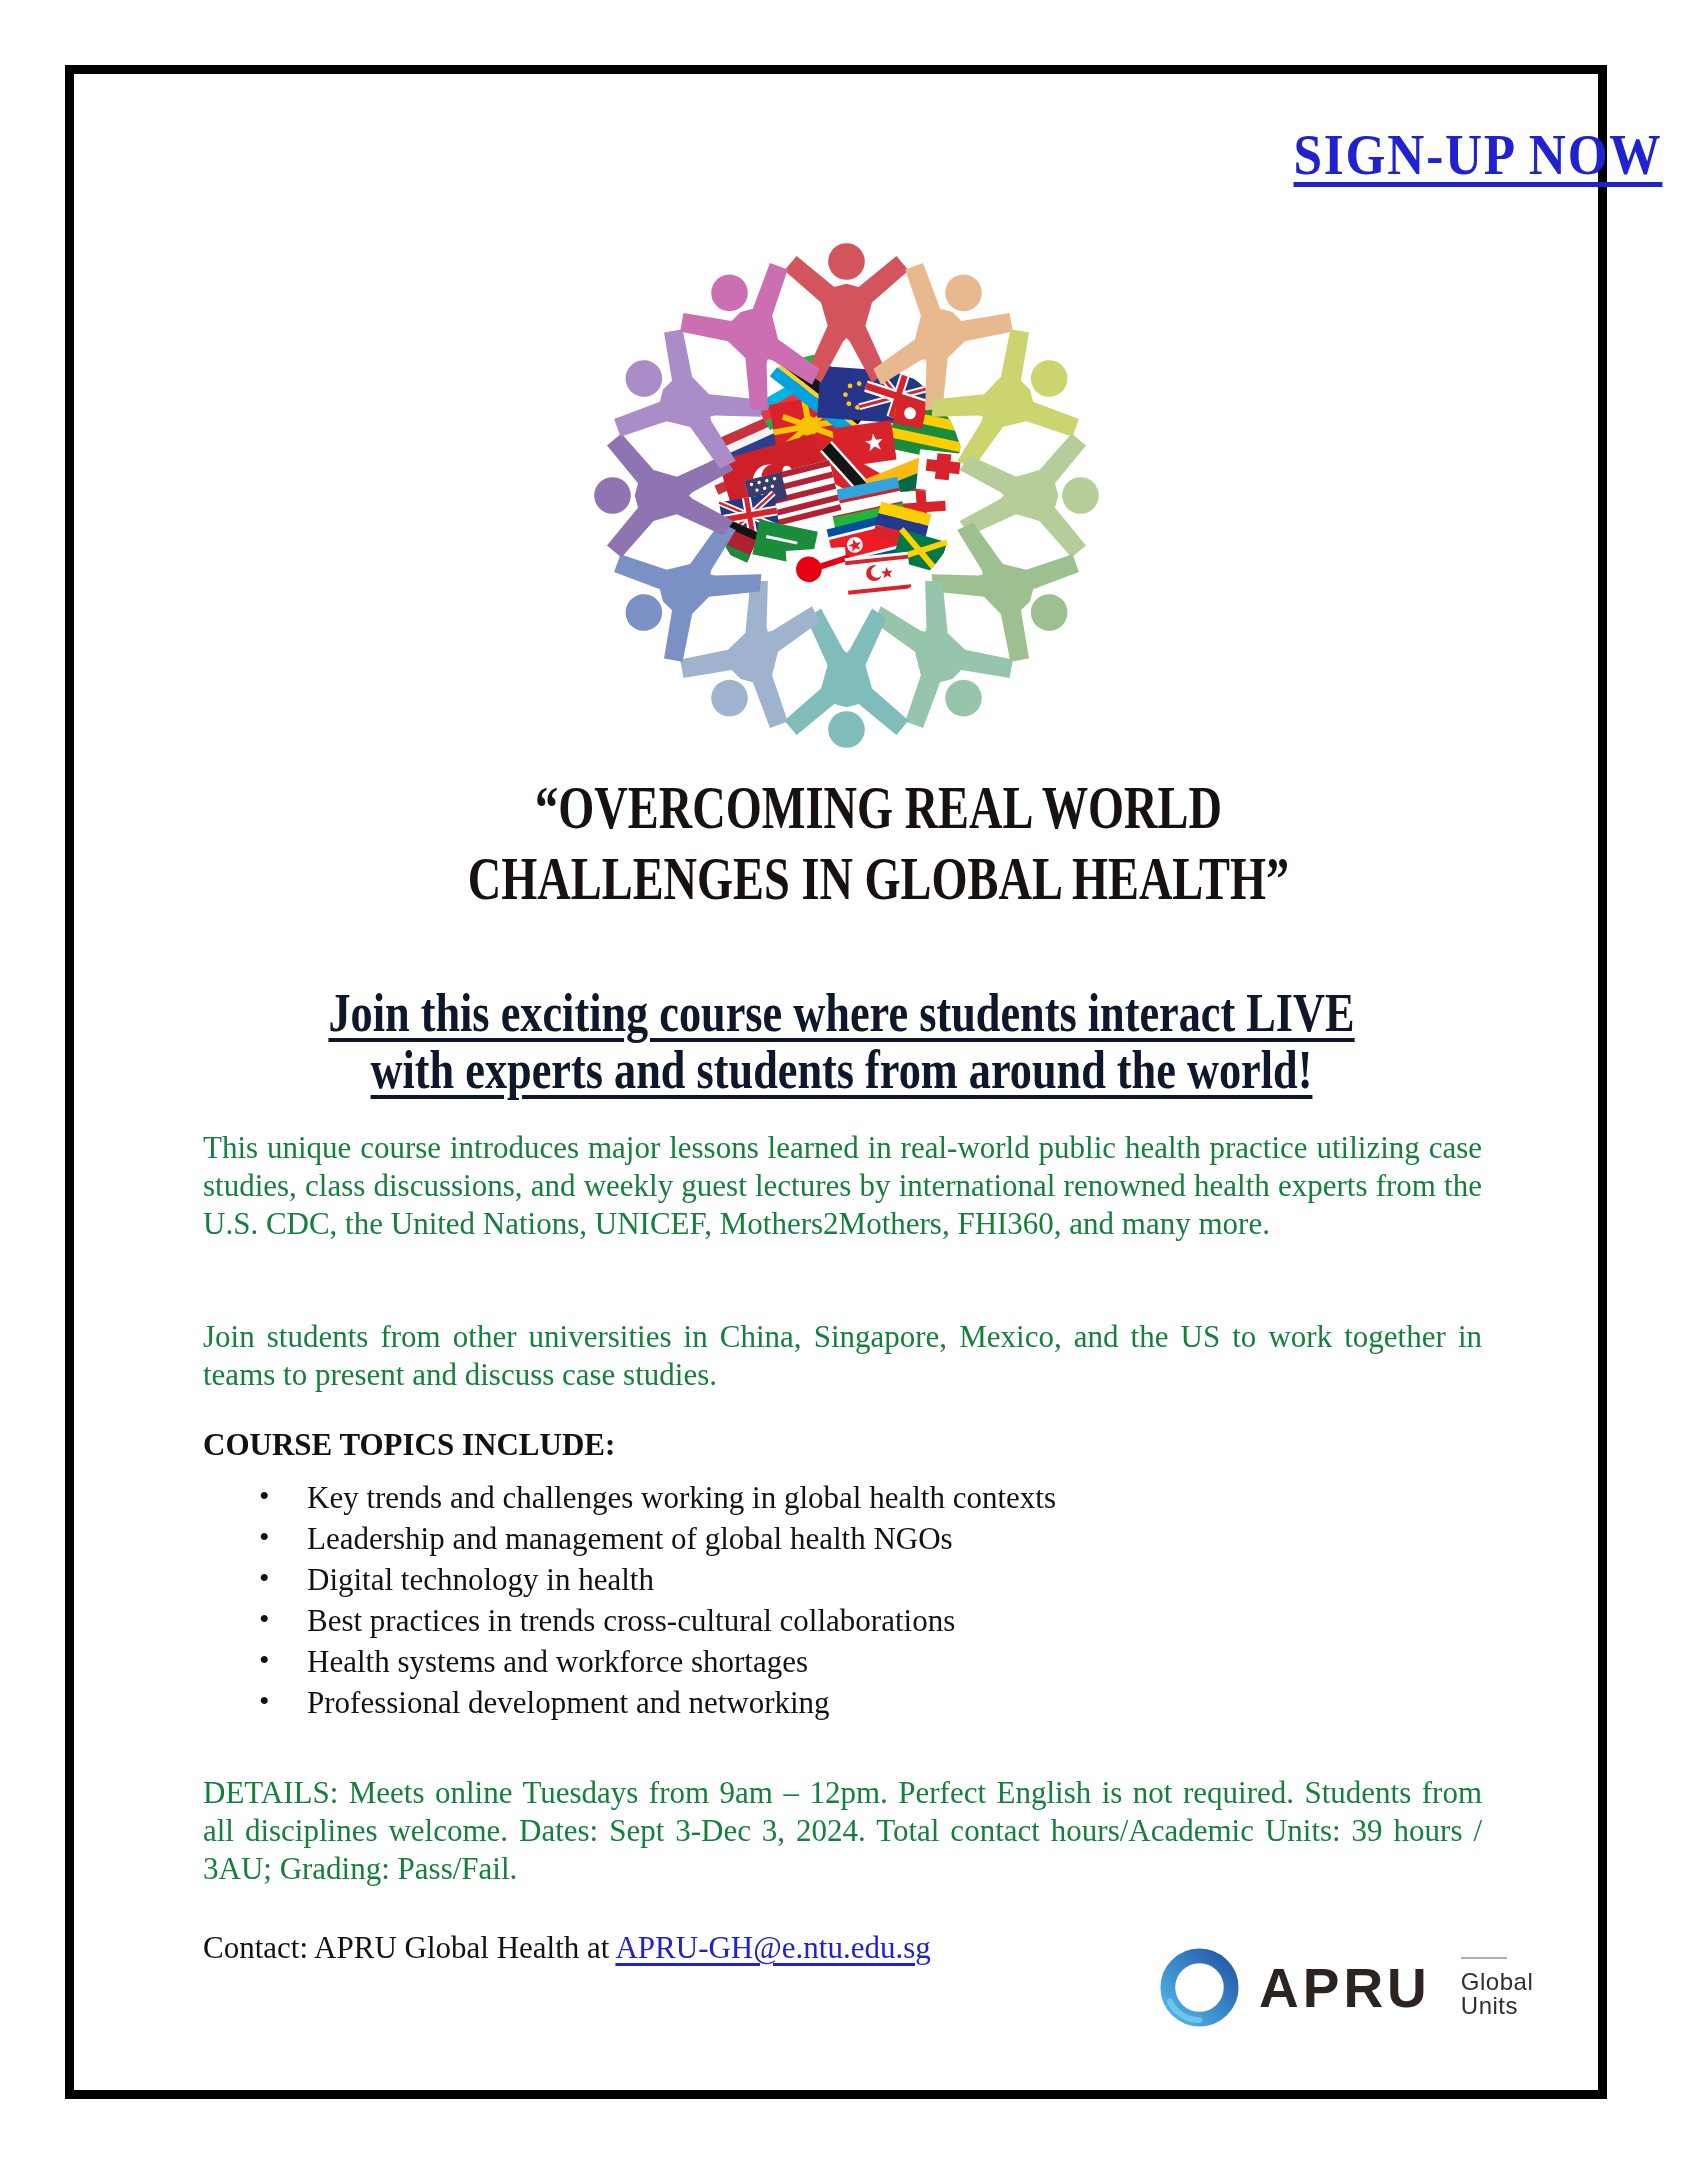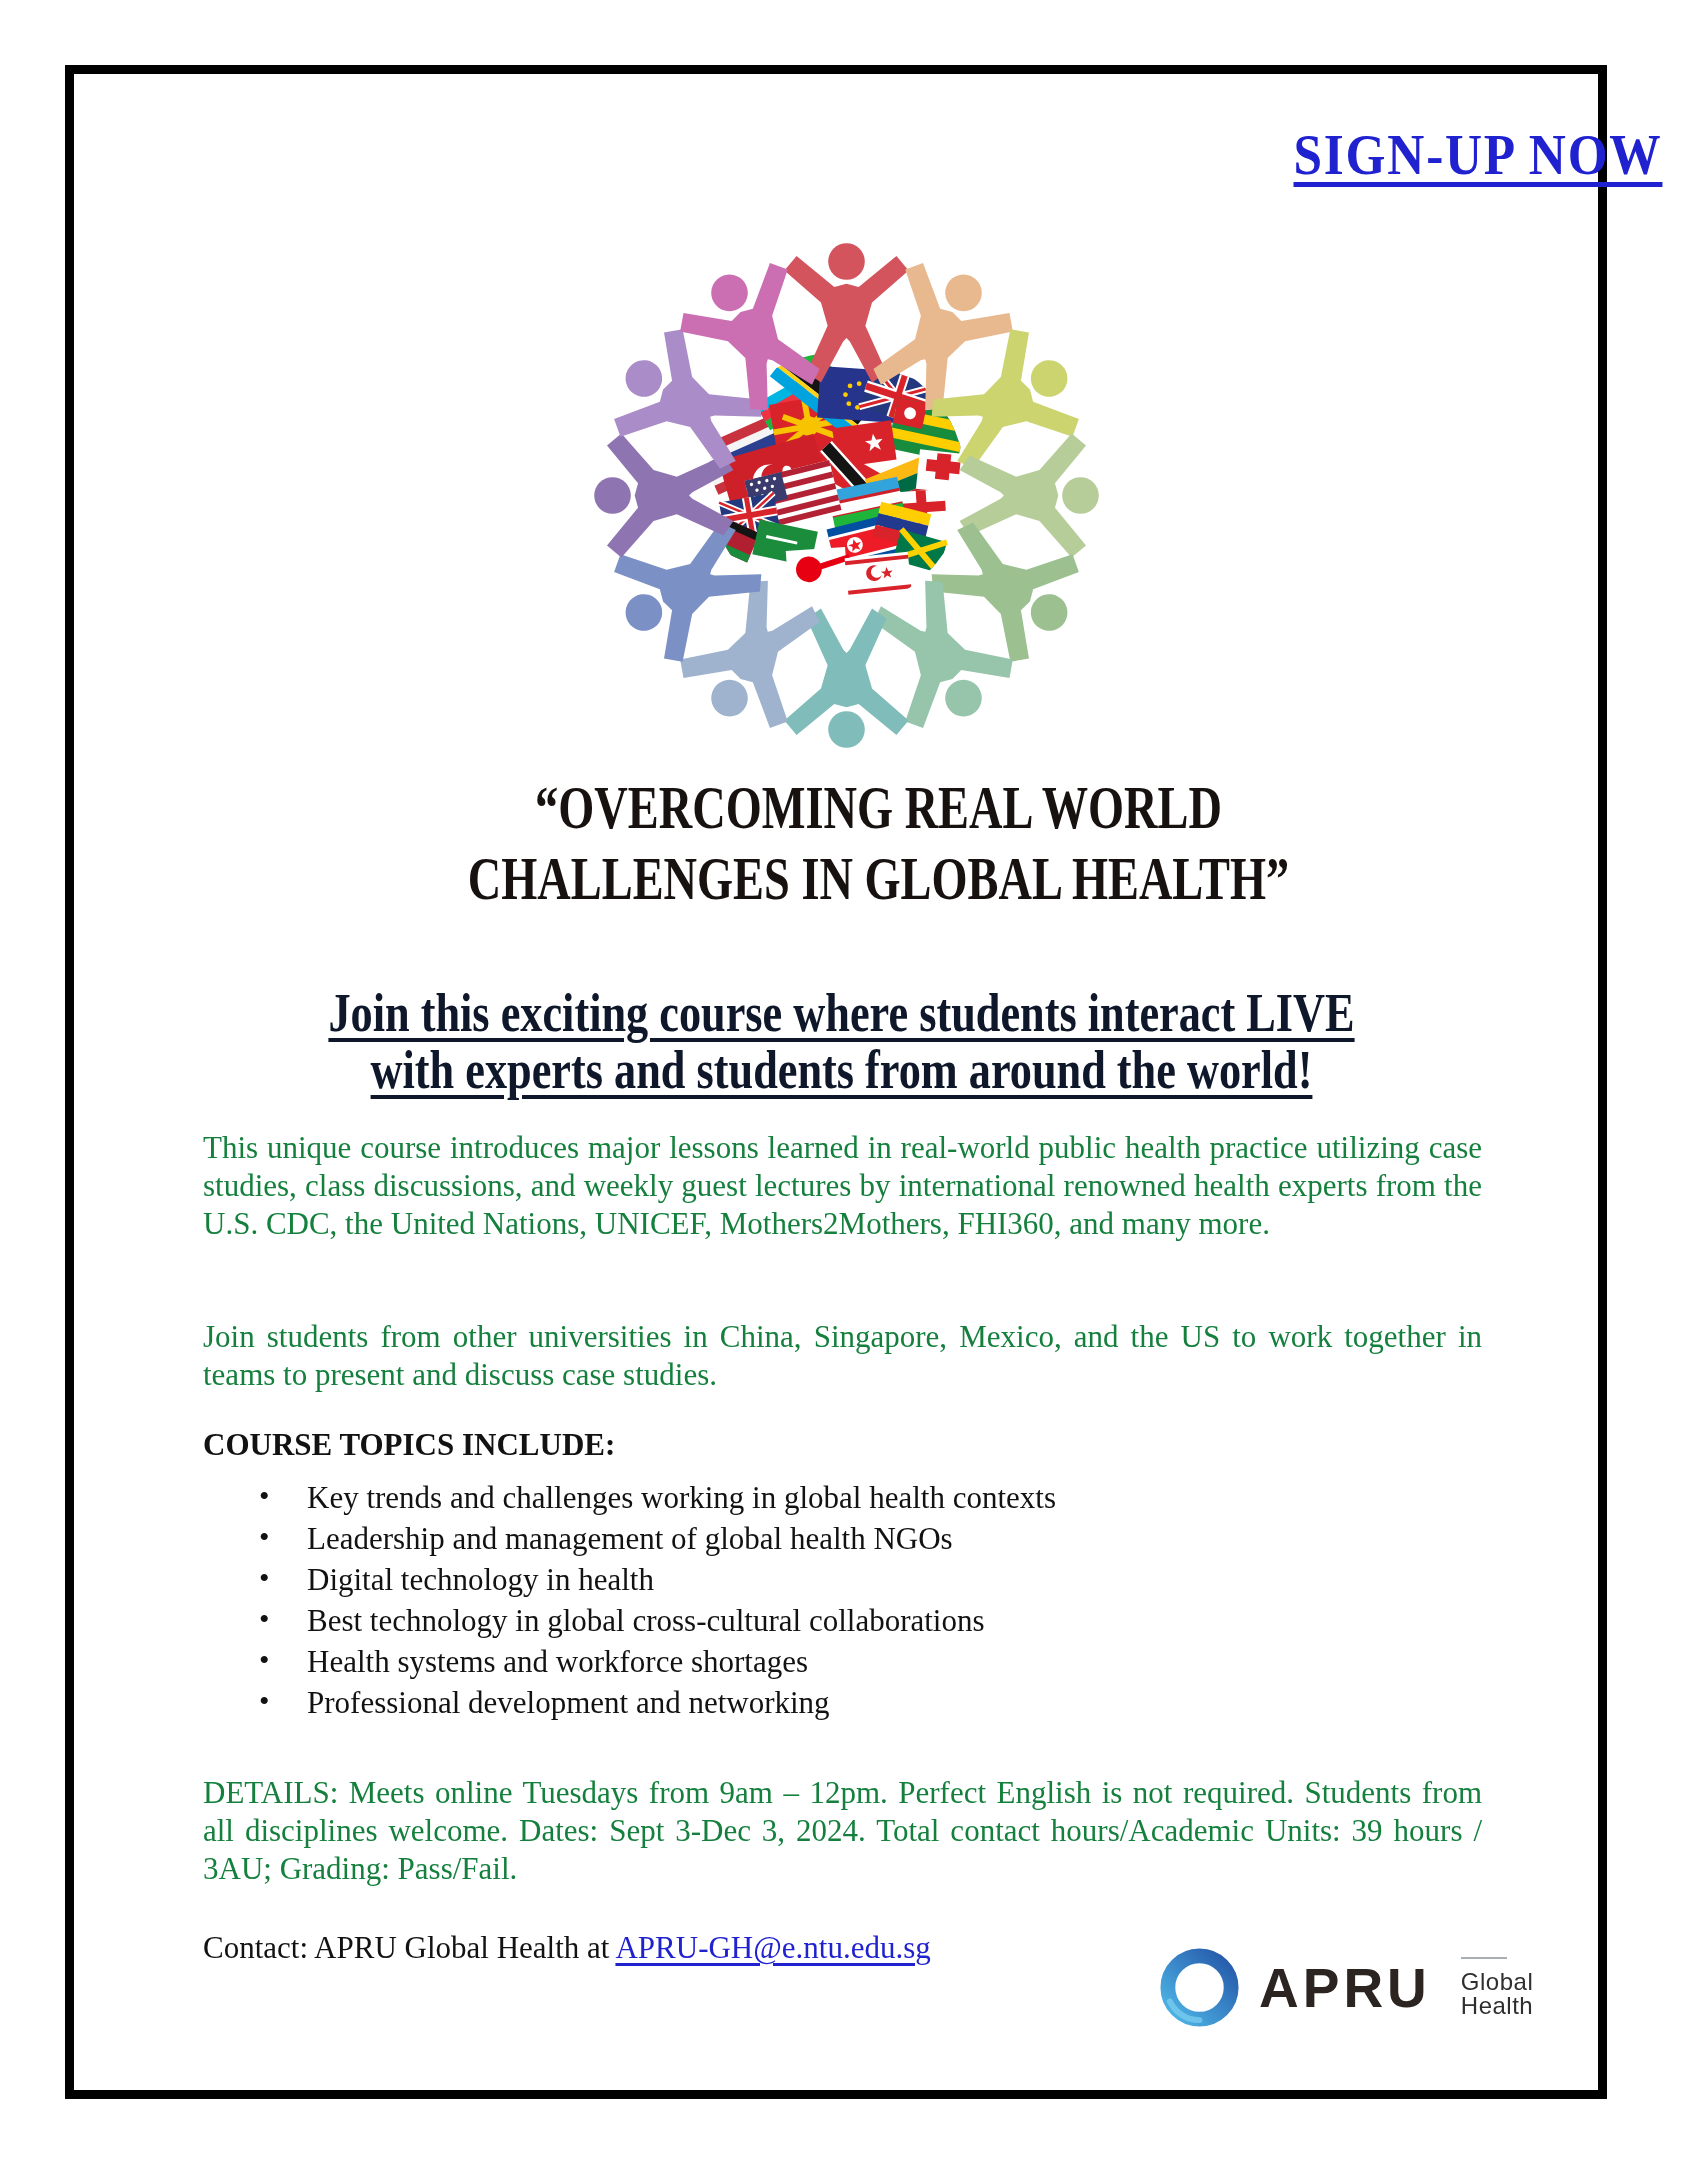--- a/index.html
+++ b/index.html
@@ -301,21 +301,21 @@
   <p id="para1" class="col body-p">This unique course introduces major lessons learned in real-world public health practice utilizing case studies, class discussions, and weekly guest lectures by international renowned health experts from the U.S. CDC, the United Nations, UNICEF, Mothers2Mothers, FHI360, and many more.</p>
 
   <p id="para2" class="col body-p">Join students from other universities in China, Singapore, Mexico, and the US to work together in teams to present and discuss case studies.</p>
 
   <div id="topicsHeading" class="col">COURSE TOPICS INCLUDE:</div>
 
   <ul id="topicsList" class="col">
     <li><span class="bullet">•</span><span>Key trends and challenges working in global health contexts</span></li>
     <li><span class="bullet">•</span><span>Leadership and management of global health NGOs</span></li>
     <li><span class="bullet">•</span><span>Digital technology in health</span></li>
-    <li><span class="bullet">•</span><span>Best technology in global cross-cultural collaborations</span></li>
+    <li><span class="bullet">•</span><span>Best practices in trends cross-cultural collaborations</span></li>
     <li><span class="bullet">•</span><span>Health systems and workforce shortages</span></li>
     <li><span class="bullet">•</span><span>Professional development and networking</span></li>
   </ul>
 
   <p id="detailsPara" class="col body-p">
     <strong>DETAILS:</strong><span> Meets online Tuesdays from 9am – 12pm. Perfect English is not required. Students from all disciplines welcome. Dates: Sept 3-Dec 3, 2024. Total contact hours/Academic Units: 39 hours / 3AU; Grading: Pass/Fail.</span>
   </p>
 
   <p id="contactLine" class="col">
     <span>Contact: APRU Global Health at </span><a href="#" class="email">APRU-GH@e.ntu.edu.sg</a>
@@ -329,18 +329,18 @@
           <stop offset="1" stop-color="#2456a8"></stop>
         </linearGradient>
       </defs>
       <circle cx="44" cy="44" r="32" fill="none" stroke="url(#apruGrad)" stroke-width="15"></circle>
       <path d="M14,58 A33,33 0 0 0 44,77" fill="none" stroke="#7fd0ef" stroke-width="6" stroke-linecap="round" opacity="0.7"></path>
     </svg>
     <div class="apru-word">APRU</div>
     <div class="apru-tag">
       <div class="divider"></div>
       <div class="tagline">Global</div>
-      <div class="tagline">Health</div>
+      <div class="tagline">Units</div>
     </div>
   </div>
 
 </div>
 
 
 </body></html>

